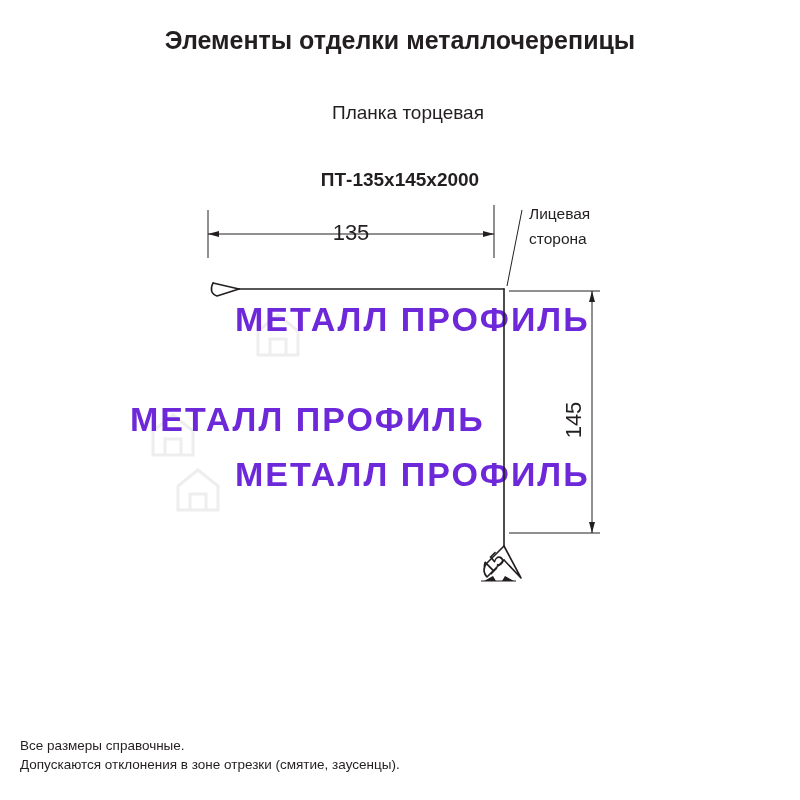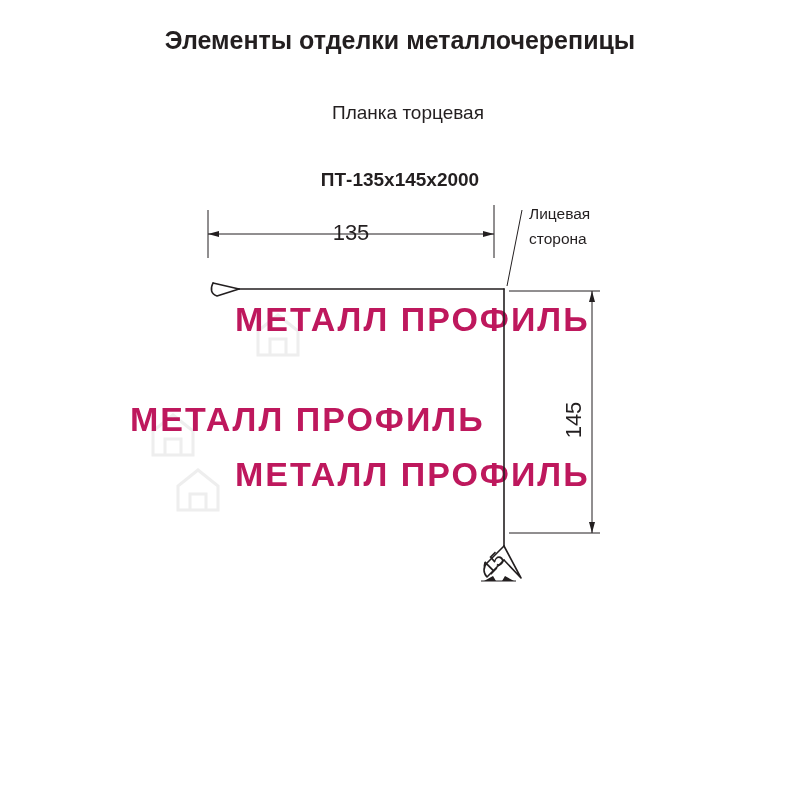--- a/index.html
+++ b/index.html
@@ -63,21 +63,21 @@
     font-size: 13.5px;
     line-height: 19px;
   }
   .footer div {
     white-space: nowrap;
   }
   .wm {
     position: absolute;
     pointer-events: none;
     user-select: none;
-    color: #be185d;
+    color: #6d28d9;
     font-weight: bold;
     white-space: nowrap;
   }
   .wm1 {
     left: 235px;
     top: 300px;
     font-size: 34px;
     letter-spacing: 2px;
   }
   .wm2 {
@@ -171,14 +171,18 @@
     <polygon points="514,581 505,576 502,581" fill="#231f20"></polygon>
 
     <text x="351" y="240" text-anchor="middle" font-family="Liberation Sans, sans-serif" font-size="22" fill="#231f20">135</text>
     <text x="581" y="420" text-anchor="middle" font-family="Liberation Sans, sans-serif" font-size="22" fill="#231f20" transform="rotate(-90 581 420)">145</text>
     <text x="498" y="568" text-anchor="middle" font-family="Liberation Sans, sans-serif" font-size="20" fill="#231f20" transform="rotate(-45 498 568)">15</text>
 
     <text x="529" y="219" font-family="Liberation Sans, sans-serif" font-size="15.5" fill="#231f20">Лицевая</text>
     <text x="529" y="244" font-family="Liberation Sans, sans-serif" font-size="15.5" fill="#231f20">сторона</text>
   </svg>
 
+  <div class="footer">
+    <div>Все размеры справочные.</div>
+    <div>Допускаются отклонения в зоне отрезки (смятие, заусенцы).</div>
+  </div>
 
 </div>
 
 </body></html>

